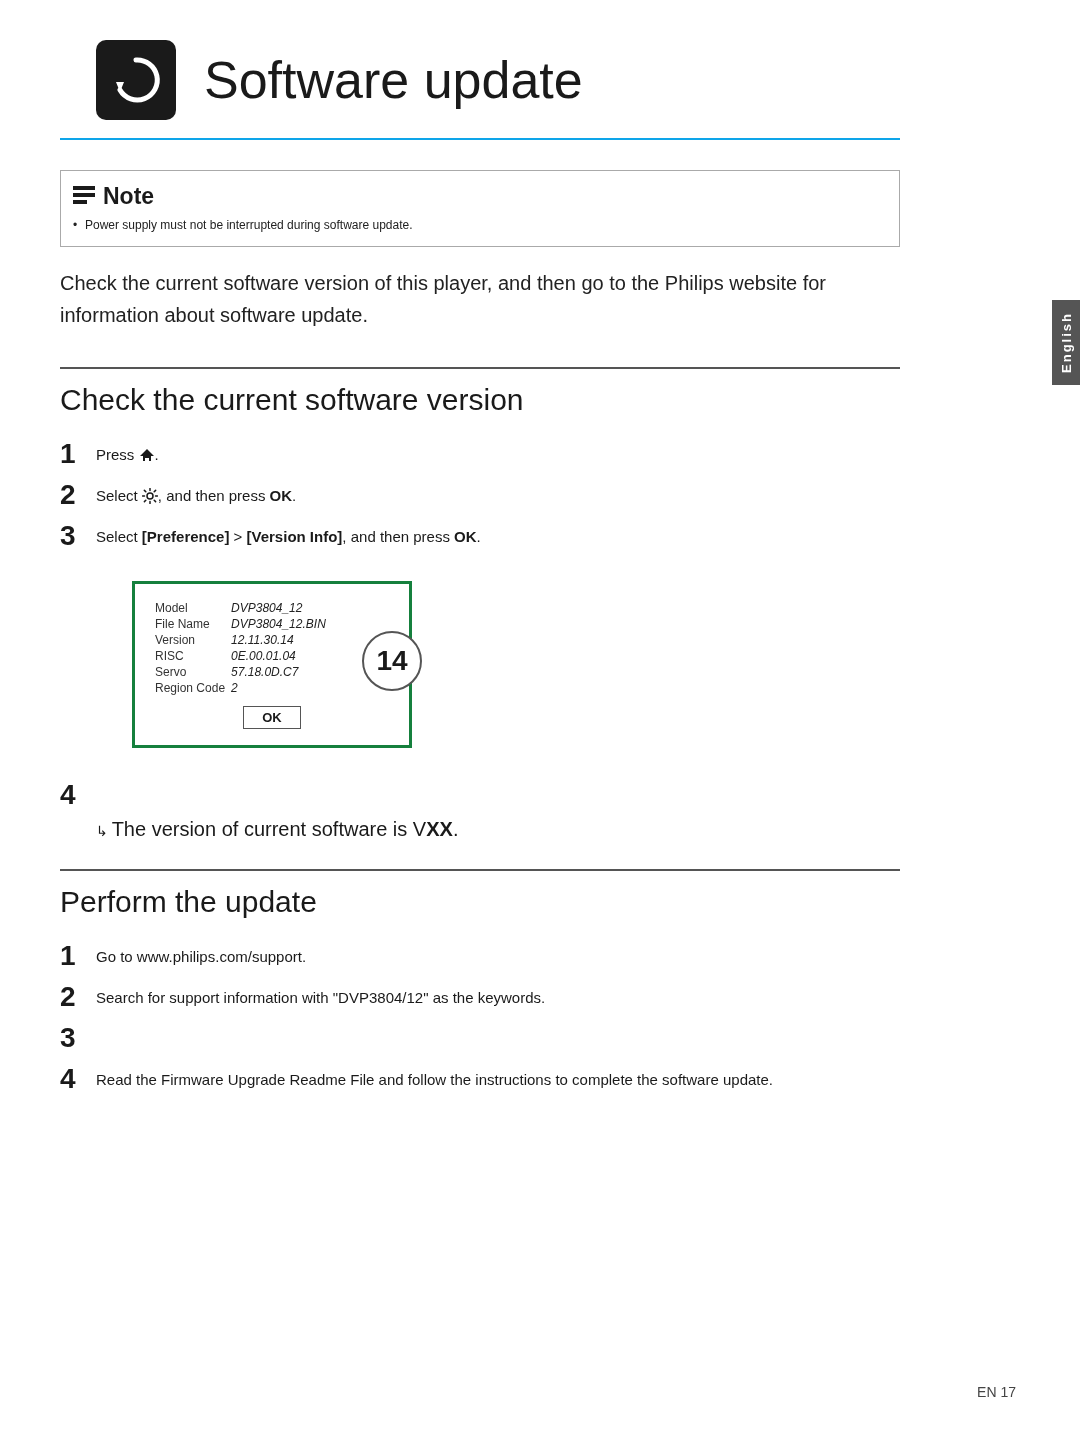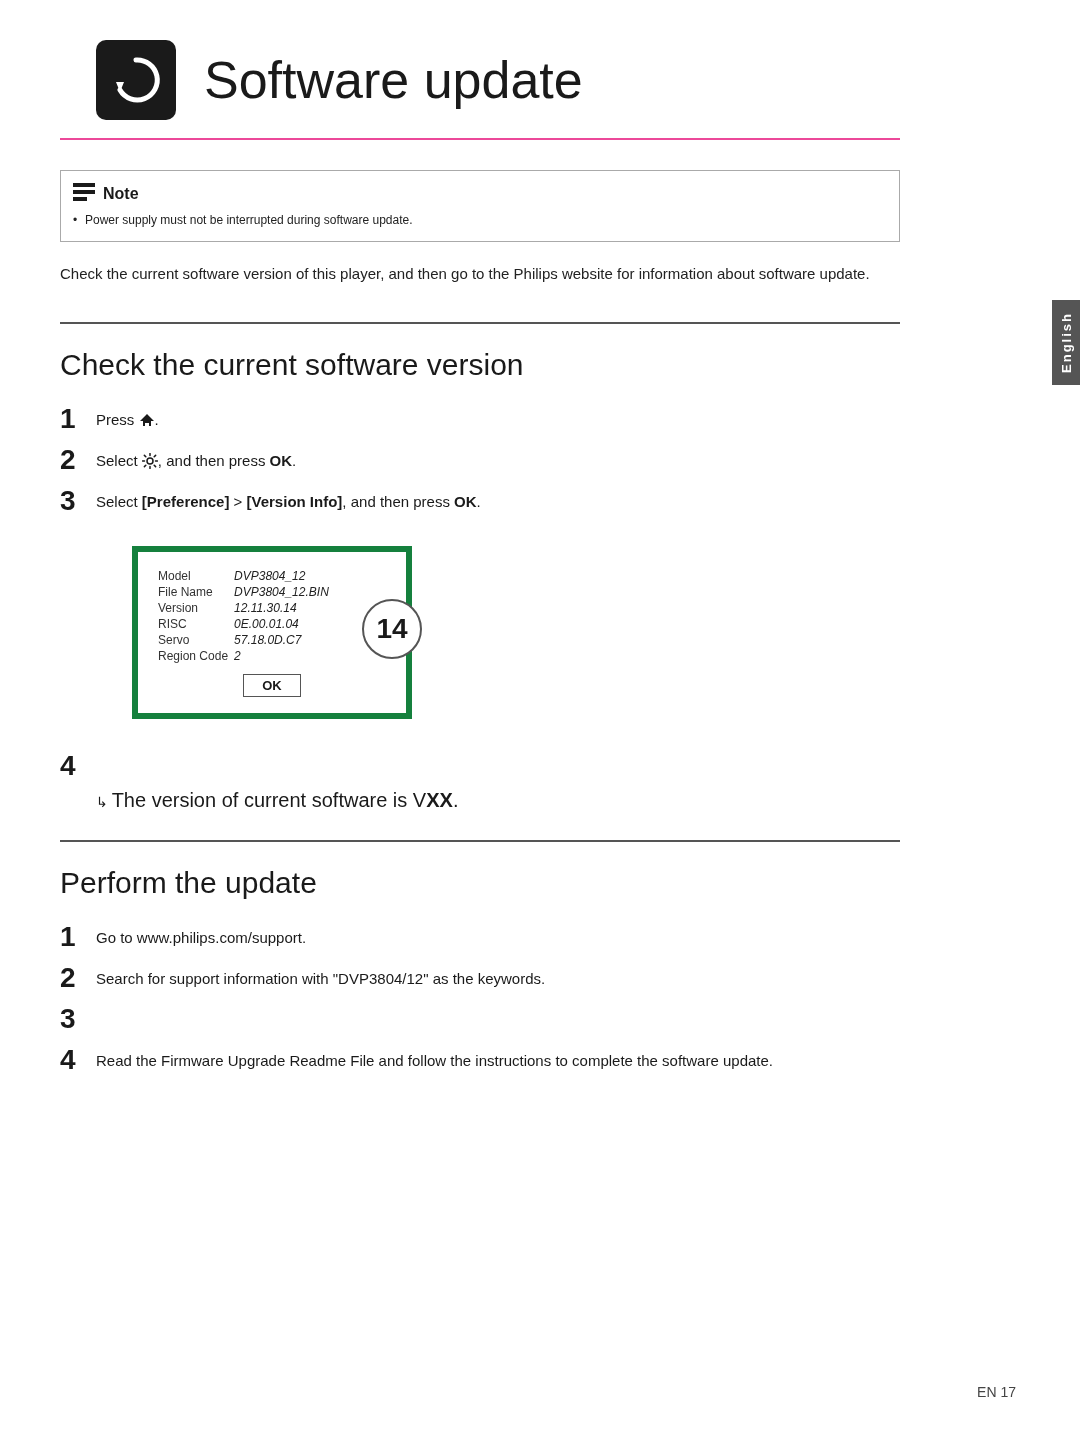--- a/index.html
+++ b/index.html
@@ -14,21 +14,21 @@
 
     .page-content {
       padding: 40px 80px 80px 60px;
       max-width: 980px;
     }
 
     
     .header {
       display: flex;
       align-items: center;
-      border-bottom: 2px solid #ec4899;
+      border-bottom: 2px solid #0ea5e9;
       padding-bottom: 18px;
       margin-bottom: 30px;
       padding-left: 36px;
     }
     .header-icon {
       width: 80px;
       height: 80px;
       background: #1a1a1a;
       border-radius: 10px;
       display: flex;
@@ -78,49 +78,49 @@
     }
     .note-header {
       display: flex;
       align-items: center;
       margin-bottom: 8px;
     }
     .note-icon {
       margin-right: 8px;
     }
     .note-label {
-      font-size: 16px;
+      font-size: 23px;
       font-weight: bold;
     }
     .note-content {
       font-size: 12px;
       color: #222;
     }
     .note-content li {
       list-style: none;
       padding-left: 12px;
       position: relative;
     }
     .note-content li::before {
       content: "•";
       position: absolute;
       left: 0;
     }
 
     .intro-text {
-      font-size: 15px;
+      font-size: 20px;
       line-height: 1.6;
       margin-bottom: 36px;
       color: #222;
     }
 
     
     .section-header {
       border-top: 2px solid #555;
-      padding-top: 24px;
+      padding-top: 14px;
       margin-bottom: 22px;
     }
     .section-title {
       font-size: 30px;
       font-weight: 400;
       color: #1a1a1a;
     }
 
     
     .steps {
@@ -157,21 +157,21 @@
       display: inline-block;
       width: 16px;
       height: 16px;
       vertical-align: middle;
       position: relative;
       top: -1px;
     }
 
     
     .screen-mockup {
-      border: 6px solid #15803d;
+      border: 3px solid #15803d;
       display: inline-block;
       padding: 16px 20px 16px 20px;
       margin: 12px 0 16px 36px;
       background: #fff;
       position: relative;
       min-width: 280px;
     }
     .screen-table {
       font-size: 13px;
       color: #222;

